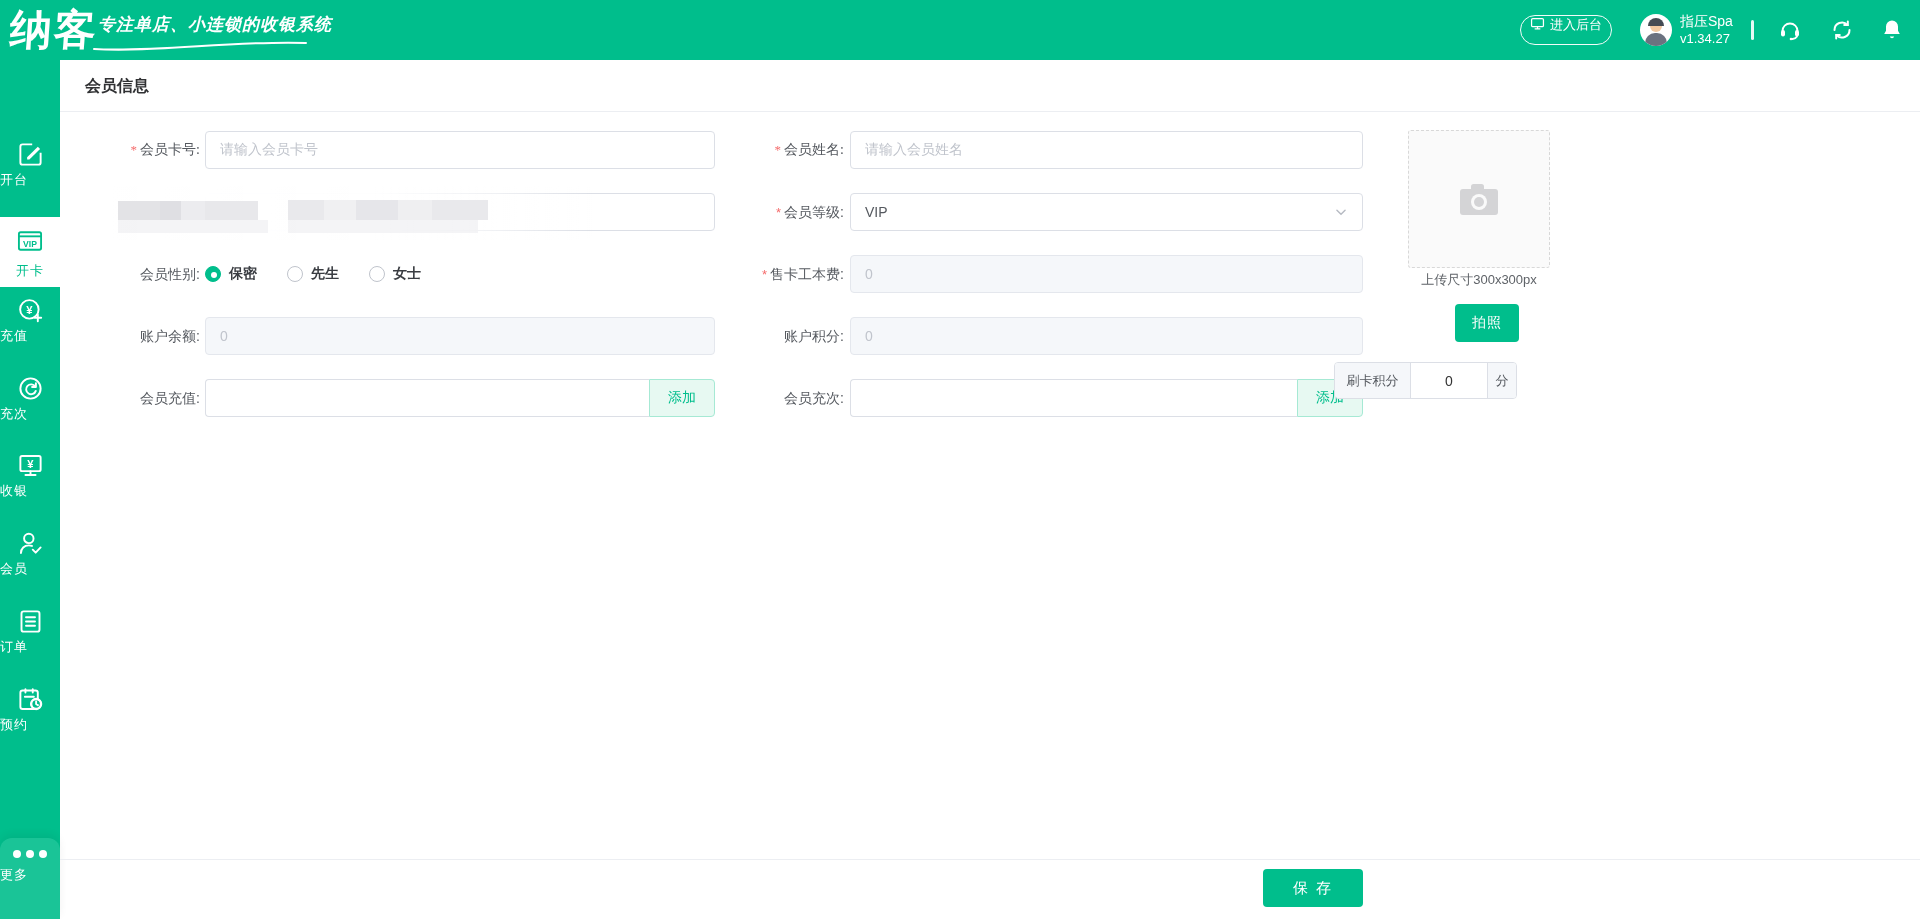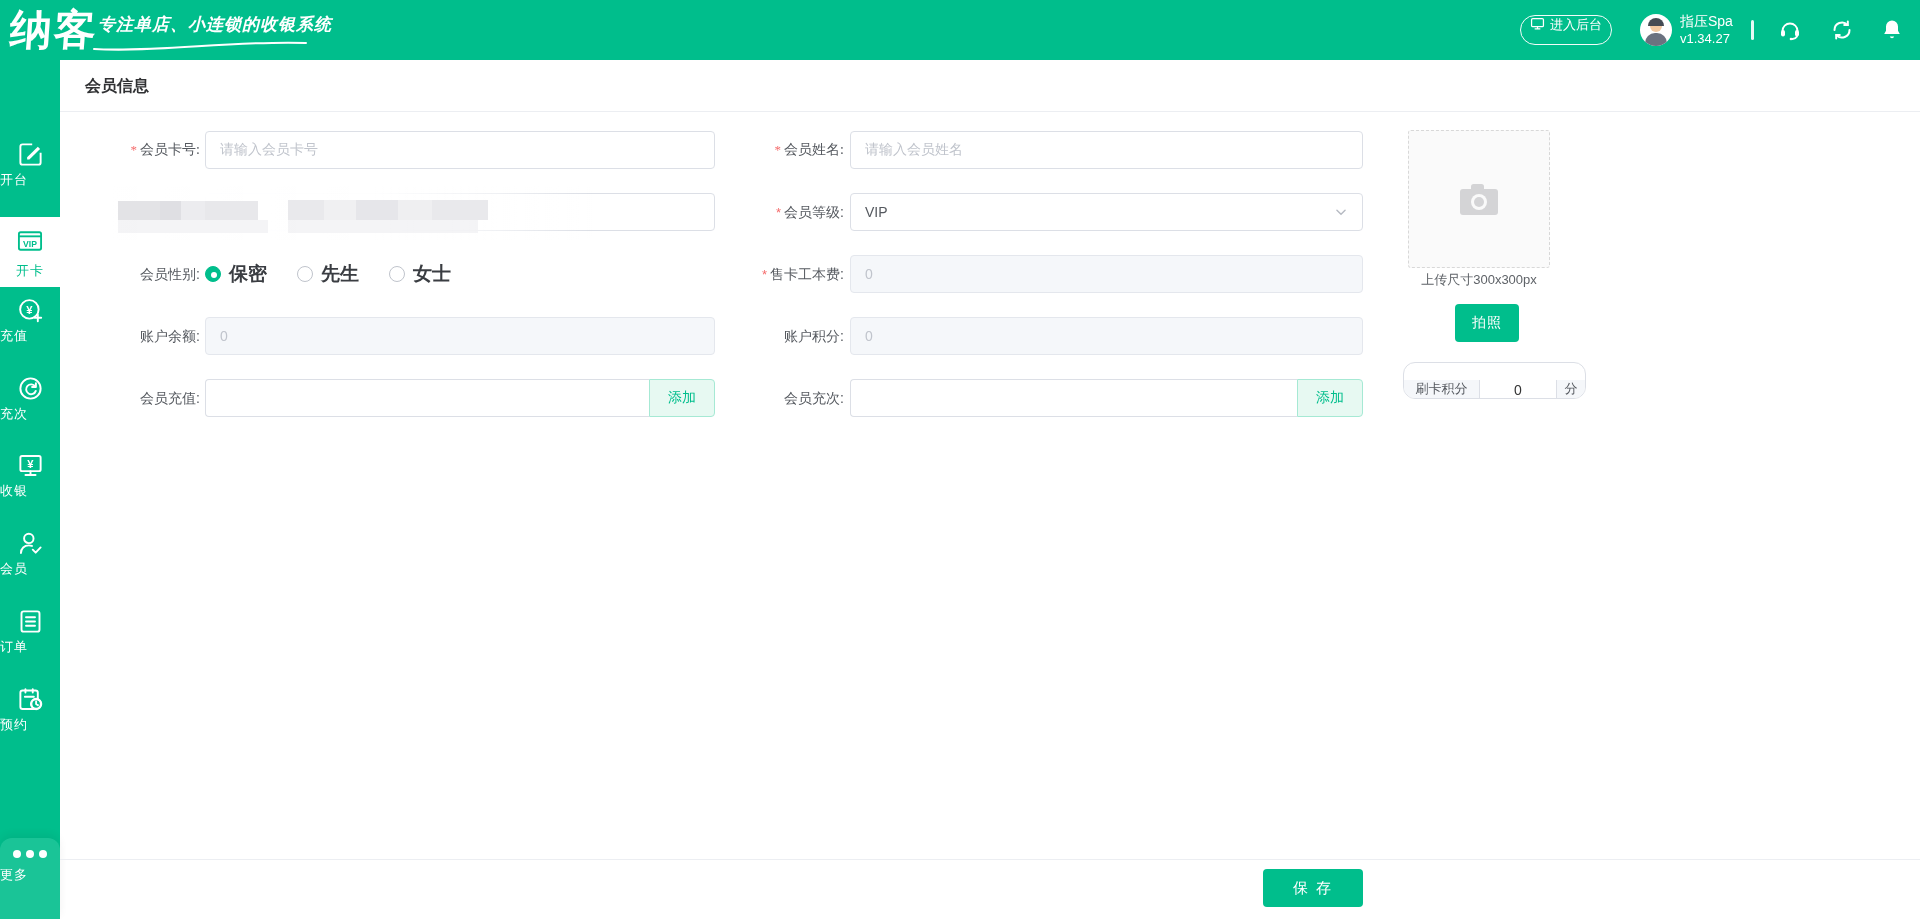--- a/index.html
+++ b/index.html
@@ -61,42 +61,42 @@
   .lcol-label{left:28px;}
   .rcol-label{left:672px;}
   .lcol-field{left:145px;width:510px;}
   .rcol-field{left:790px;width:513px;}
   .r1{top:71px;font-family:Liberation Serif, serif;} .r2{top:133px;} .r3{top:195px;} .r4{top:257px;} .r5{top:319px;}
 
   .select-box{display:flex;align-items:center;justify-content:space-between;cursor:pointer;padding:0 14px;}
   .select-box .val{font-size:14px;color:#55595f;}
 
   .radio-row{position:absolute;left:145px;top:195px;height:38px;display:flex;align-items:center;gap:30px;}
-  .radio{display:flex;align-items:center;gap:8px;cursor:pointer;font-size:19px;color:#3a3d42;font-weight:bold;}
+  .radio{display:flex;align-items:center;gap:8px;cursor:pointer;font-size:14px;color:#3a3d42;font-weight:bold;}
   .radio .rc{width:16px;height:16px;border-radius:50%;border:1px solid var(--placeholder);background:#fff;}
   .radio.checked .rc{border-color:var(--green);background:var(--green);position:relative;}
   .radio.checked .rc::after{content:"";position:absolute;left:5px;top:5px;width:6px;height:6px;border-radius:50%;background:#fff;}
 
   .group{position:absolute;height:38px;display:flex;}
   .group .g-input{flex:1;border:1px solid var(--border);border-right:none;border-radius:4px 0 0 4px;outline:none;padding:0 14px;font-size:14px;font-family:inherit;}
   .group .g-btn{width:66px;background:var(--green-light-bg);border:1px solid var(--green-light-border);border-radius:0 4px 4px 0;color:var(--green);font-size:14px;cursor:pointer;font-family:inherit;}
 
   
   .redact{position:absolute;left:50px;top:126px;width:482px;height:54px;z-index:5;filter:blur(.6px);pointer-events:none;}
   .redact .halo{position:absolute;inset:0;background:linear-gradient(90deg,rgba(255,255,255,.98) 0%,rgba(255,255,255,.96) 55%,rgba(255,255,255,.55) 80%,rgba(255,255,255,0) 100%);border-radius:6px;}
   .redact .b1{position:absolute;left:8px;top:15px;width:140px;height:19px;background:linear-gradient(90deg,#e3e3e6 0 30%,#dfdfe3 30% 45%,#ececef 45% 62%,#e8e8eb 62% 100%);}
   .redact .b2{position:absolute;left:178px;top:14px;width:200px;height:20px;background:linear-gradient(90deg,#e9e9ec 0 18%,#f0f0f2 18% 34%,#e6e6ea 34% 55%,#efeff1 55% 72%,#e9e9ec 72% 100%);}
   .redact .b3{position:absolute;left:8px;top:34px;width:150px;height:13px;background:#f2f2f4;opacity:.85;}
   .redact .b4{position:absolute;left:178px;top:34px;width:190px;height:13px;background:#f1f1f4;opacity:.8;}
 
   
   .photo-box{position:absolute;left:1348px;top:70px;width:142px;height:138px;background:#fafafa;border:1px dashed #d8d8d8;border-radius:3px;display:flex;align-items:center;justify-content:center;cursor:pointer;}
   .photo-hint{position:absolute;left:1318px;top:211px;width:202px;text-align:center;font-size:13px;color:#5f6368;}
   .shoot-btn{position:absolute;left:1395px;top:244px;width:64px;height:38px;background:var(--green);border:none;border-radius:4px;color:#fff;font-size:14px;cursor:pointer;font-family:inherit;letter-spacing:1px;}
-  .swipe-group{position:absolute;left:1343px;top:302px;height:37px;display:flex;border:1px solid var(--border);border-radius:12px;overflow:hidden;align-items:flex-end;}
+  .swipe-group{position:absolute;left:1274px;top:302px;height:37px;display:flex;border:1px solid var(--border);border-radius:4px;overflow:hidden;}
   .swipe-group .cell{display:flex;align-items:center;justify-content:center;font-size:13px;color:#55595f;}
   .swipe-group .c-label{width:76px;background:var(--disabled-bg);border-right:1px solid var(--border);}
   .swipe-group .c-val{width:76px;background:#fff;border:none;text-align:center;font-size:14px;color:#333;outline:none;font-family:inherit;}
   .swipe-group .c-unit{width:29px;background:var(--disabled-bg);border-left:1px solid var(--border);}
 
   
   .footer-divider{position:absolute;left:0;top:799px;width:1860px;height:1px;background:var(--divider);}
   .save-btn{position:absolute;left:1203px;top:809px;width:100px;height:38px;background:var(--green);color:#fff;border:none;border-radius:4px;font-size:15px;cursor:pointer;font-family:inherit;letter-spacing:2px;}
 </style>
 </head>

